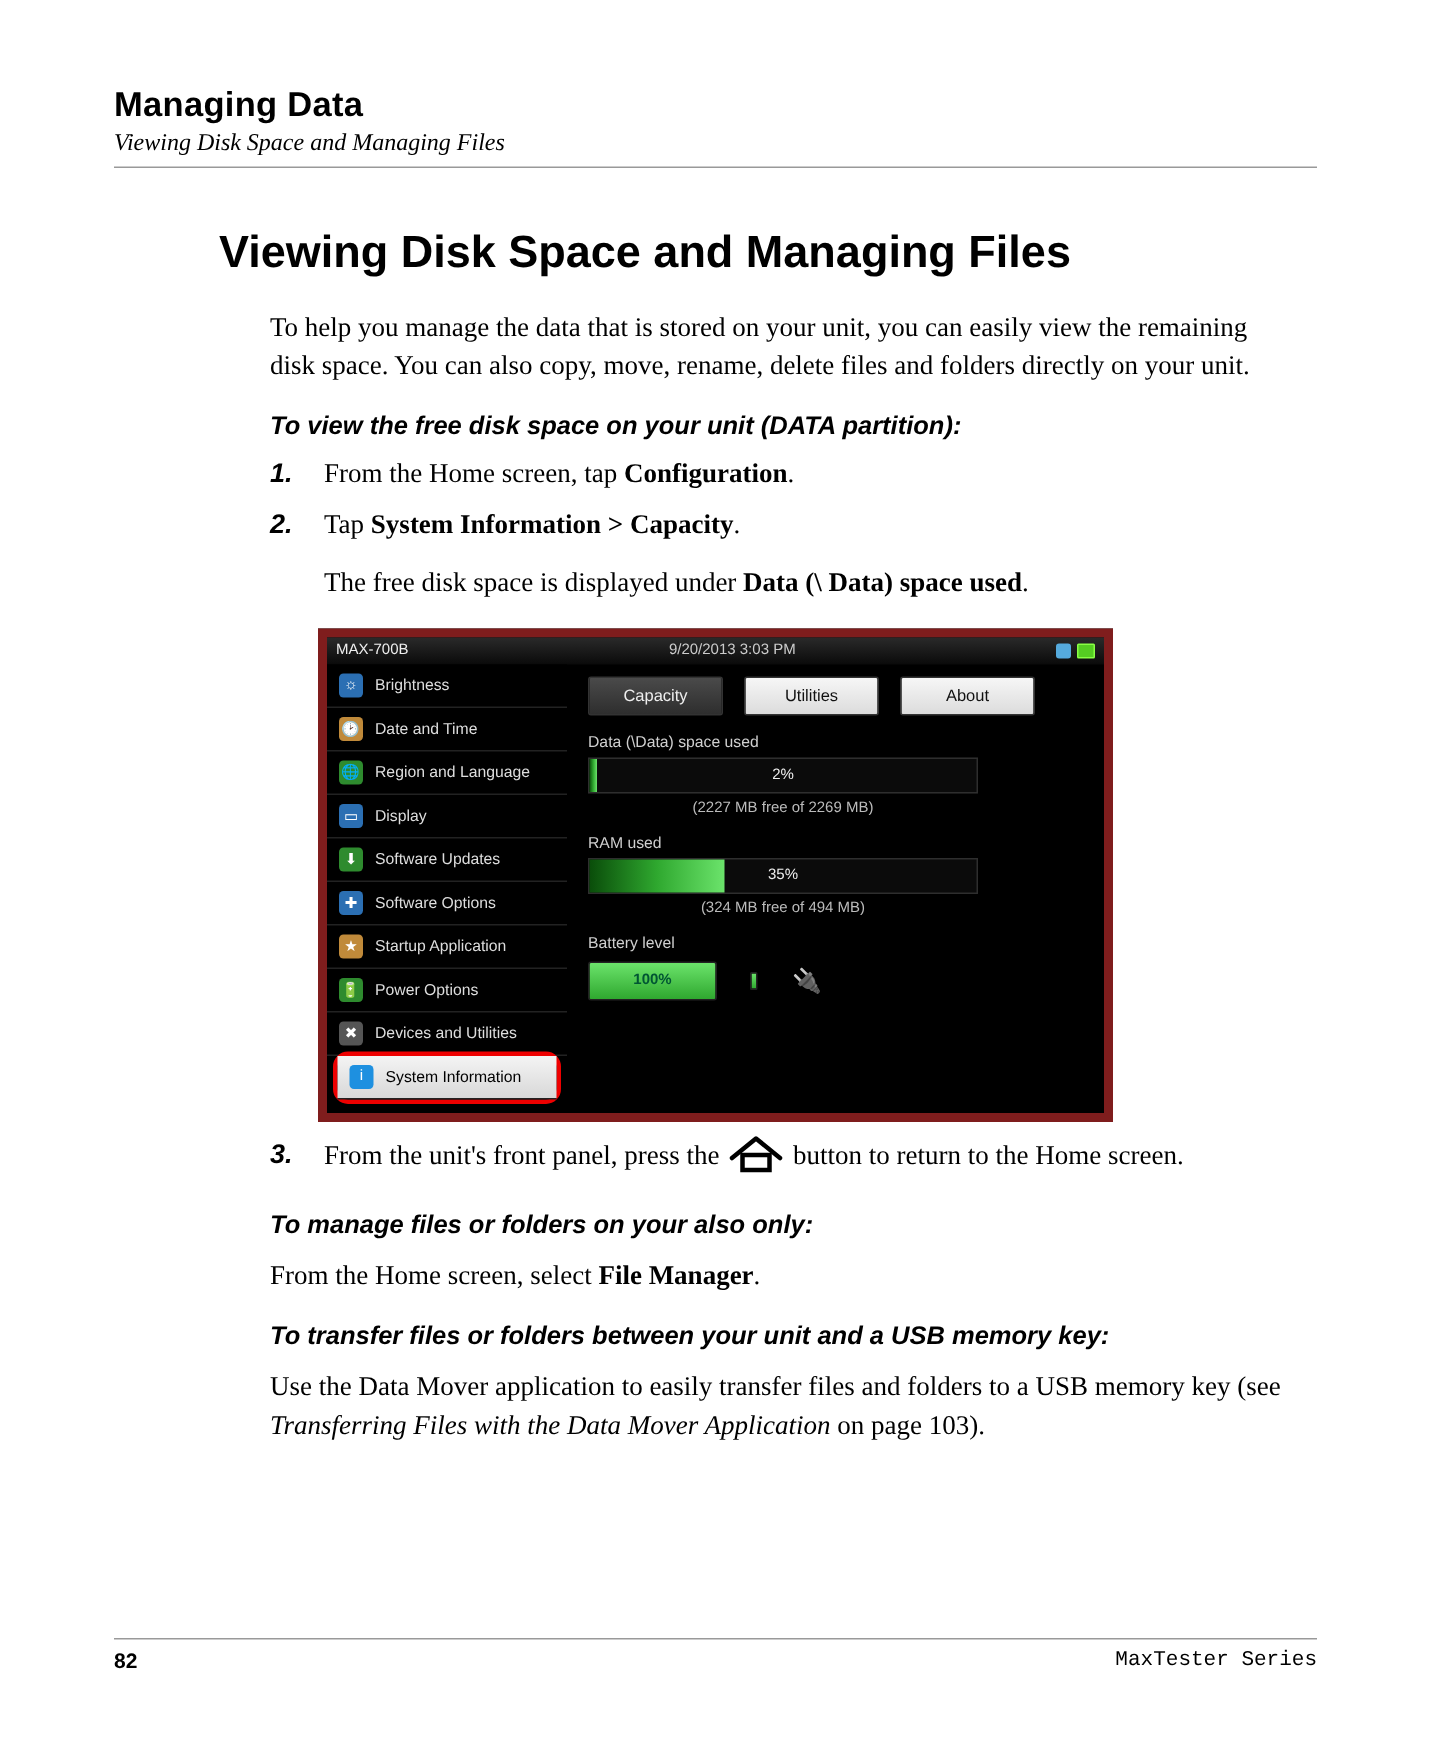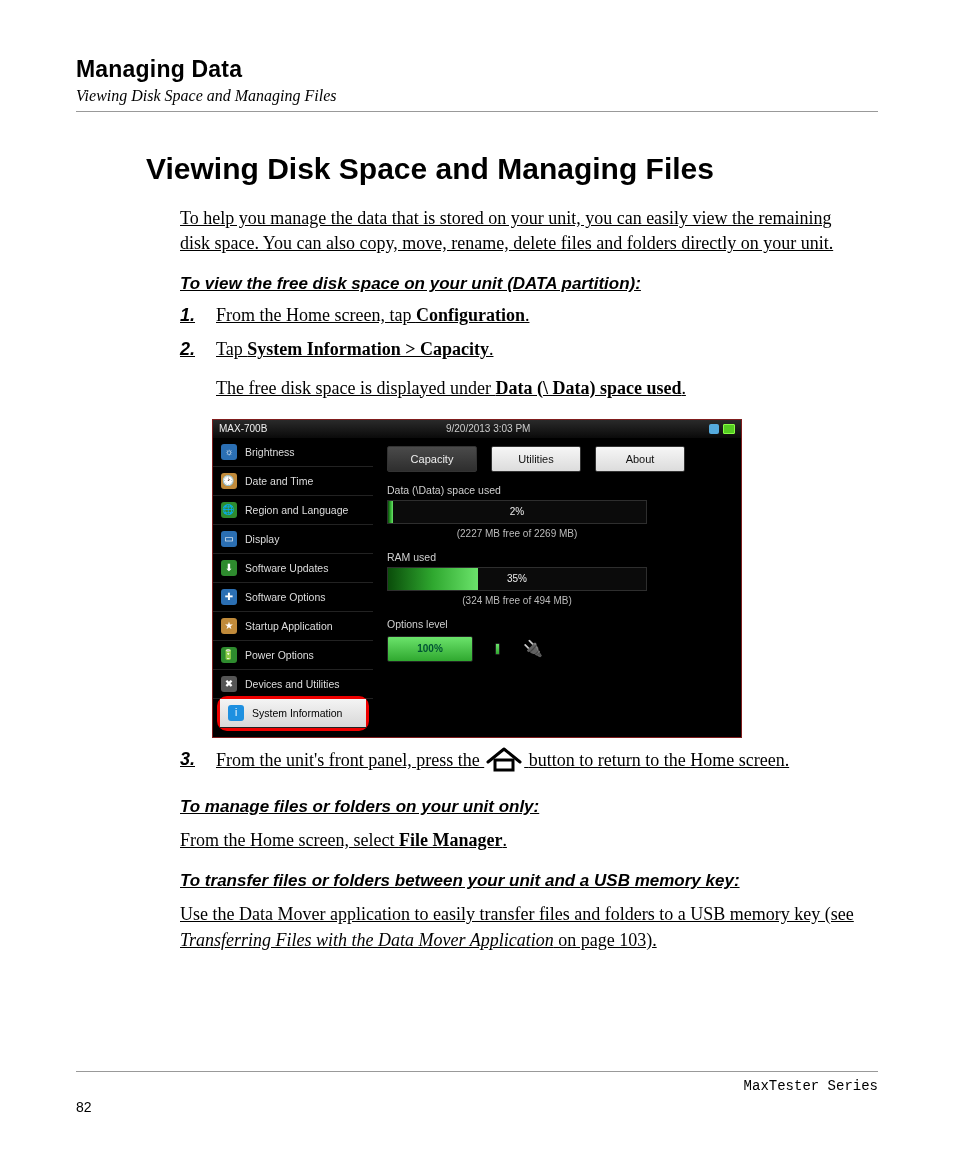--- a/index.html
+++ b/index.html
@@ -15,41 +15,41 @@
   .hdr-chapter { font-family: 'Helvetica Neue', Arial, sans-serif; font-weight: 700; font-size: 23px; letter-spacing: .2px; }
   .hdr-section { font-family: Georgia, serif; font-style: italic; font-size: 16px; margin-top: 4px; }
   .hdr-rule { border: none; border-top: 1.5px solid #999; margin-top: 6px; }
   .main-heading {
     font-family: 'Helvetica Neue', Arial, sans-serif;
     font-weight: 800;
     font-size: 30px;
     margin-top: 40px;
     margin-left: 70px;
   }
-  .body-block { margin-left: 104px; margin-right: 20px; text-decoration: underline; }
+  .body-block { margin-left: 104px; margin-right: 20px; }
   .intro { font-size: 18px; line-height: 1.4; margin-top: 20px; }
   .subheader {
     font-family: 'Helvetica Neue', Arial, sans-serif;
     font-weight: 700; font-style: italic;
     font-size: 17px; margin-top: 18px;
   }
   ol.steps { list-style: none; margin-top: 8px; }
   ol.steps > li { display: flex; gap: 14px; margin-top: 8px; font-size: 18px; line-height: 1.45; }
   .stepnum { font-family: 'Helvetica Neue', Arial, sans-serif; font-weight: 800; font-style: italic; min-width: 22px; }
   .steptext { flex: 1; }
   .steptext .followup { margin-top: 12px; }
   .b { font-weight: 700; }
   .home-icon { display:inline-block; vertical-align: -6px; }
 
   
   .device {
     width: 530px; margin: 18px auto 0 auto;
     background: #000; color: #eee;
     font-family: Arial, sans-serif; font-size: 11px;
-    border: 1px solid #7f1d1d;
+    border: 6px solid #7f1d1d;
   }
   .dev-titlebar {
     display:flex; align-items:center; height:18px;
     background: linear-gradient(#2a2a2a,#0a0a0a);
     padding: 0 6px; font-size: 10px;
   }
   .dev-titlebar .spacer { flex:1; }
   .dev-titlebar .clock { color:#ccc; }
   .dev-titlebar .bt { width:10px;height:10px;background:#5ad;border-radius:2px;margin-right:4px; }
   .dev-titlebar .batt { width:12px;height:10px;background:#5c2;border:1px solid #8f4;border-radius:1px; }
@@ -92,21 +92,21 @@
   .plug { width:18px;height:20px;display:flex;align-items:center;justify-content:center;color:#888;font-size:16px;margin-left:2px; }
 
   .para { font-size:18px; line-height:1.45; margin-top:10px; }
   .ital { font-style: italic; }
 
   .footer {
     position:absolute; left:76px; right:76px; bottom:44px;
   }
   .footer hr { border:none; border-top:1.5px solid #999; margin-bottom:6px; }
   .footer-row { display:flex; font-size:14px; }
-  .footer-row .pg { font-family:'Helvetica Neue',Arial,sans-serif; font-weight:400;margin-top:21px; }
+  .footer-row .pg { font-family:'Helvetica Neue',Arial,sans-serif; font-weight:700; }
   .footer-row .sp { flex:1; }
   .footer-row .series { font-family: Liberation Mono, monospace; }
 </style>
 </head>
 <body>
 
 <div>
   <div class="hdr-chapter">Managing Data</div>
   <div class="hdr-section">Viewing Disk Space and Managing Files</div>
   <hr class="hdr-rule">
@@ -206,21 +206,21 @@
       </div>
       <div class="bar-caption">(2227 MB free of 2269 MB)</div>
 
       <div class="sect-label">RAM used</div>
       <div class="bar-wrap">
         <div class="bar-fill" style="width:35%"></div>
         <div class="bar-text">35%</div>
       </div>
       <div class="bar-caption">(324 MB free of 494 MB)</div>
 
-      <div class="sect-label">Options level</div>
+      <div class="sect-label">Battery level</div>
       <div class="battery-row">
         <div class="batt-body">100%</div>
         <div class="batt-tip"></div>
         <div class="plug">🔌</div>
       </div>
     </div>
   </div>
 </div>
 
 <div class="body-block">
@@ -233,21 +233,21 @@
           <svg width="40" height="26" viewBox="0 0 40 26">
             <polyline points="4,16 20,3 36,16" fill="none" stroke="#000" stroke-width="3" stroke-linejoin="round" stroke-linecap="round"></polyline>
             <rect x="11" y="14" width="18" height="10" fill="none" stroke="#000" stroke-width="3"></rect>
           </svg>
         </span>
         <span> button to return to the Home screen.</span>
       </span>
     </li>
   </ol>
 
-  <p class="subheader">To manage files or folders on your unit only:</p>
+  <p class="subheader">To manage files or folders on your also only:</p>
   <p class="para">
     <span>From the Home screen, select </span><span class="b">File Manager</span><span>.</span>
   </p>
 
   <p class="subheader">To transfer files or folders between your unit and a USB memory key:</p>
   <p class="para">
     <span>Use the Data Mover application to easily transfer files and folders to a USB memory key (see </span><span class="ital">Transferring Files with the Data Mover Application</span><span> on page 103).</span>
   </p>
 </div>
 

